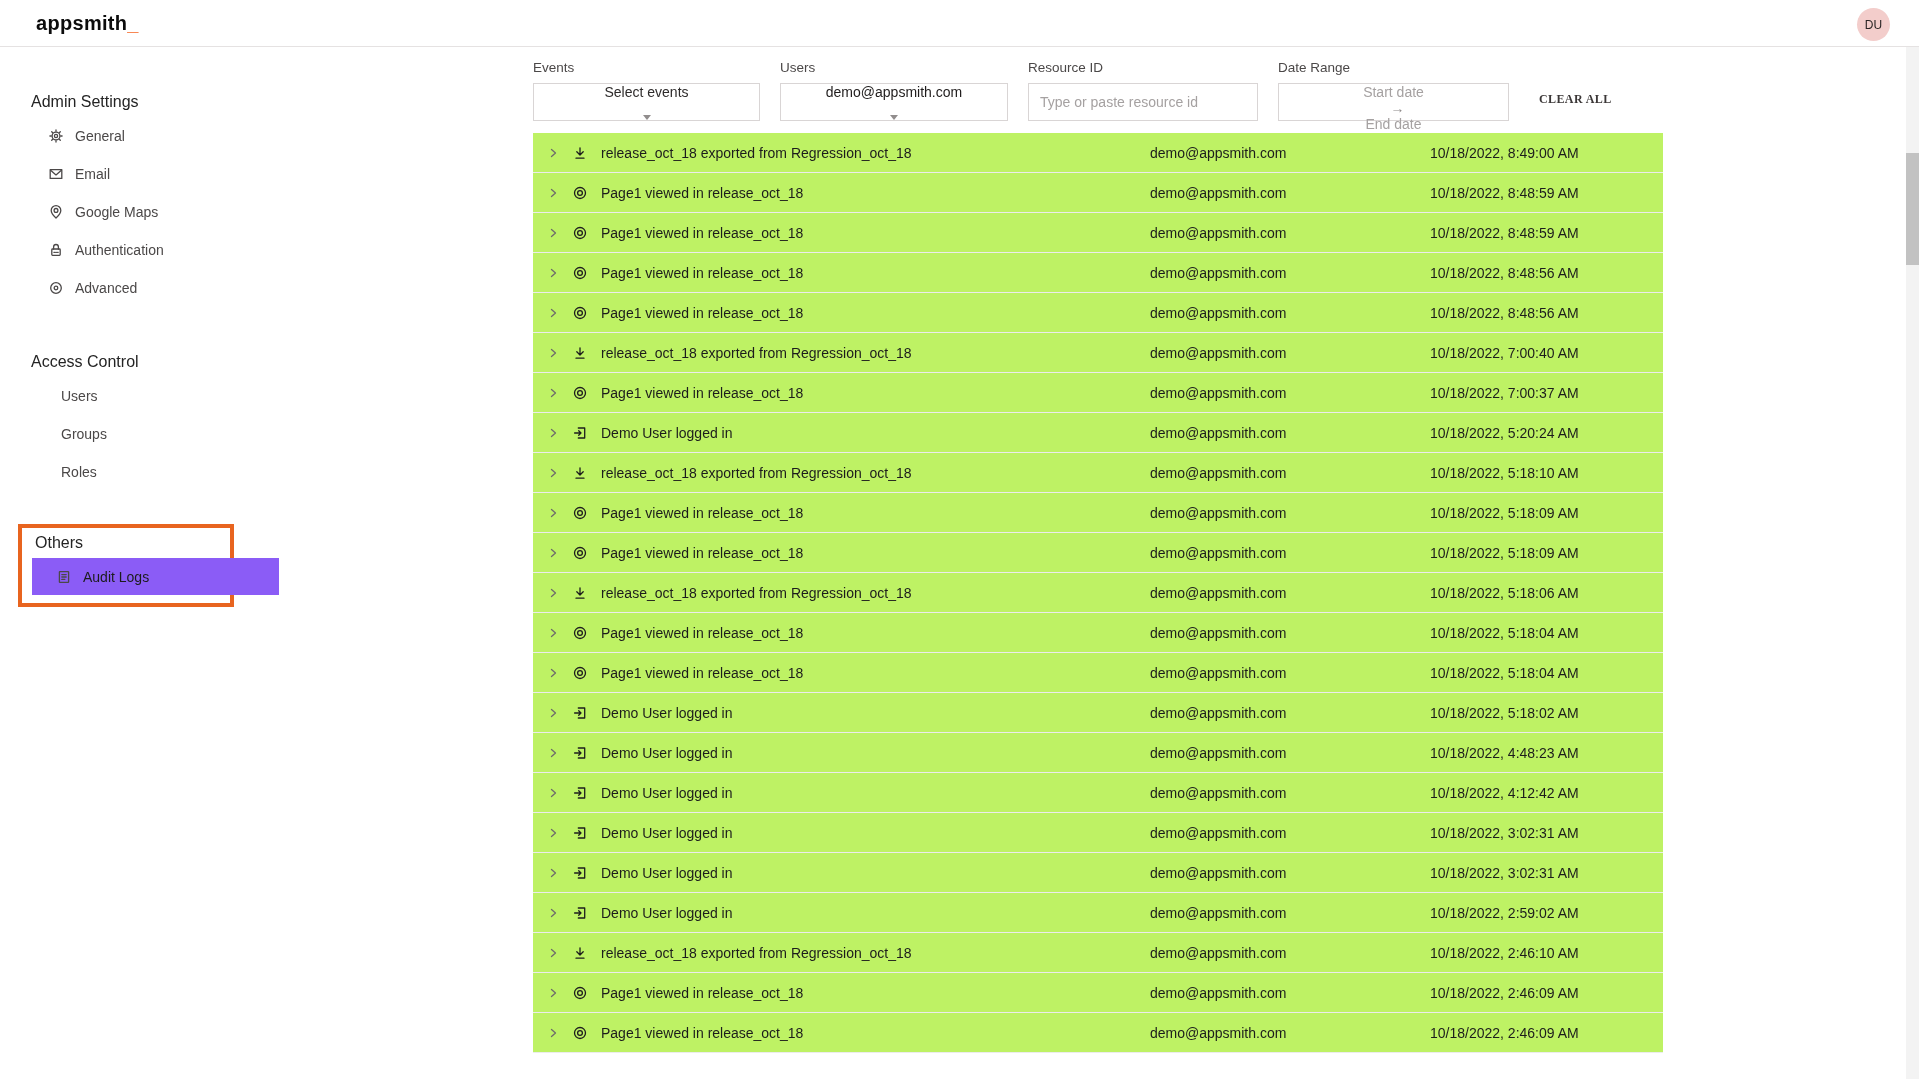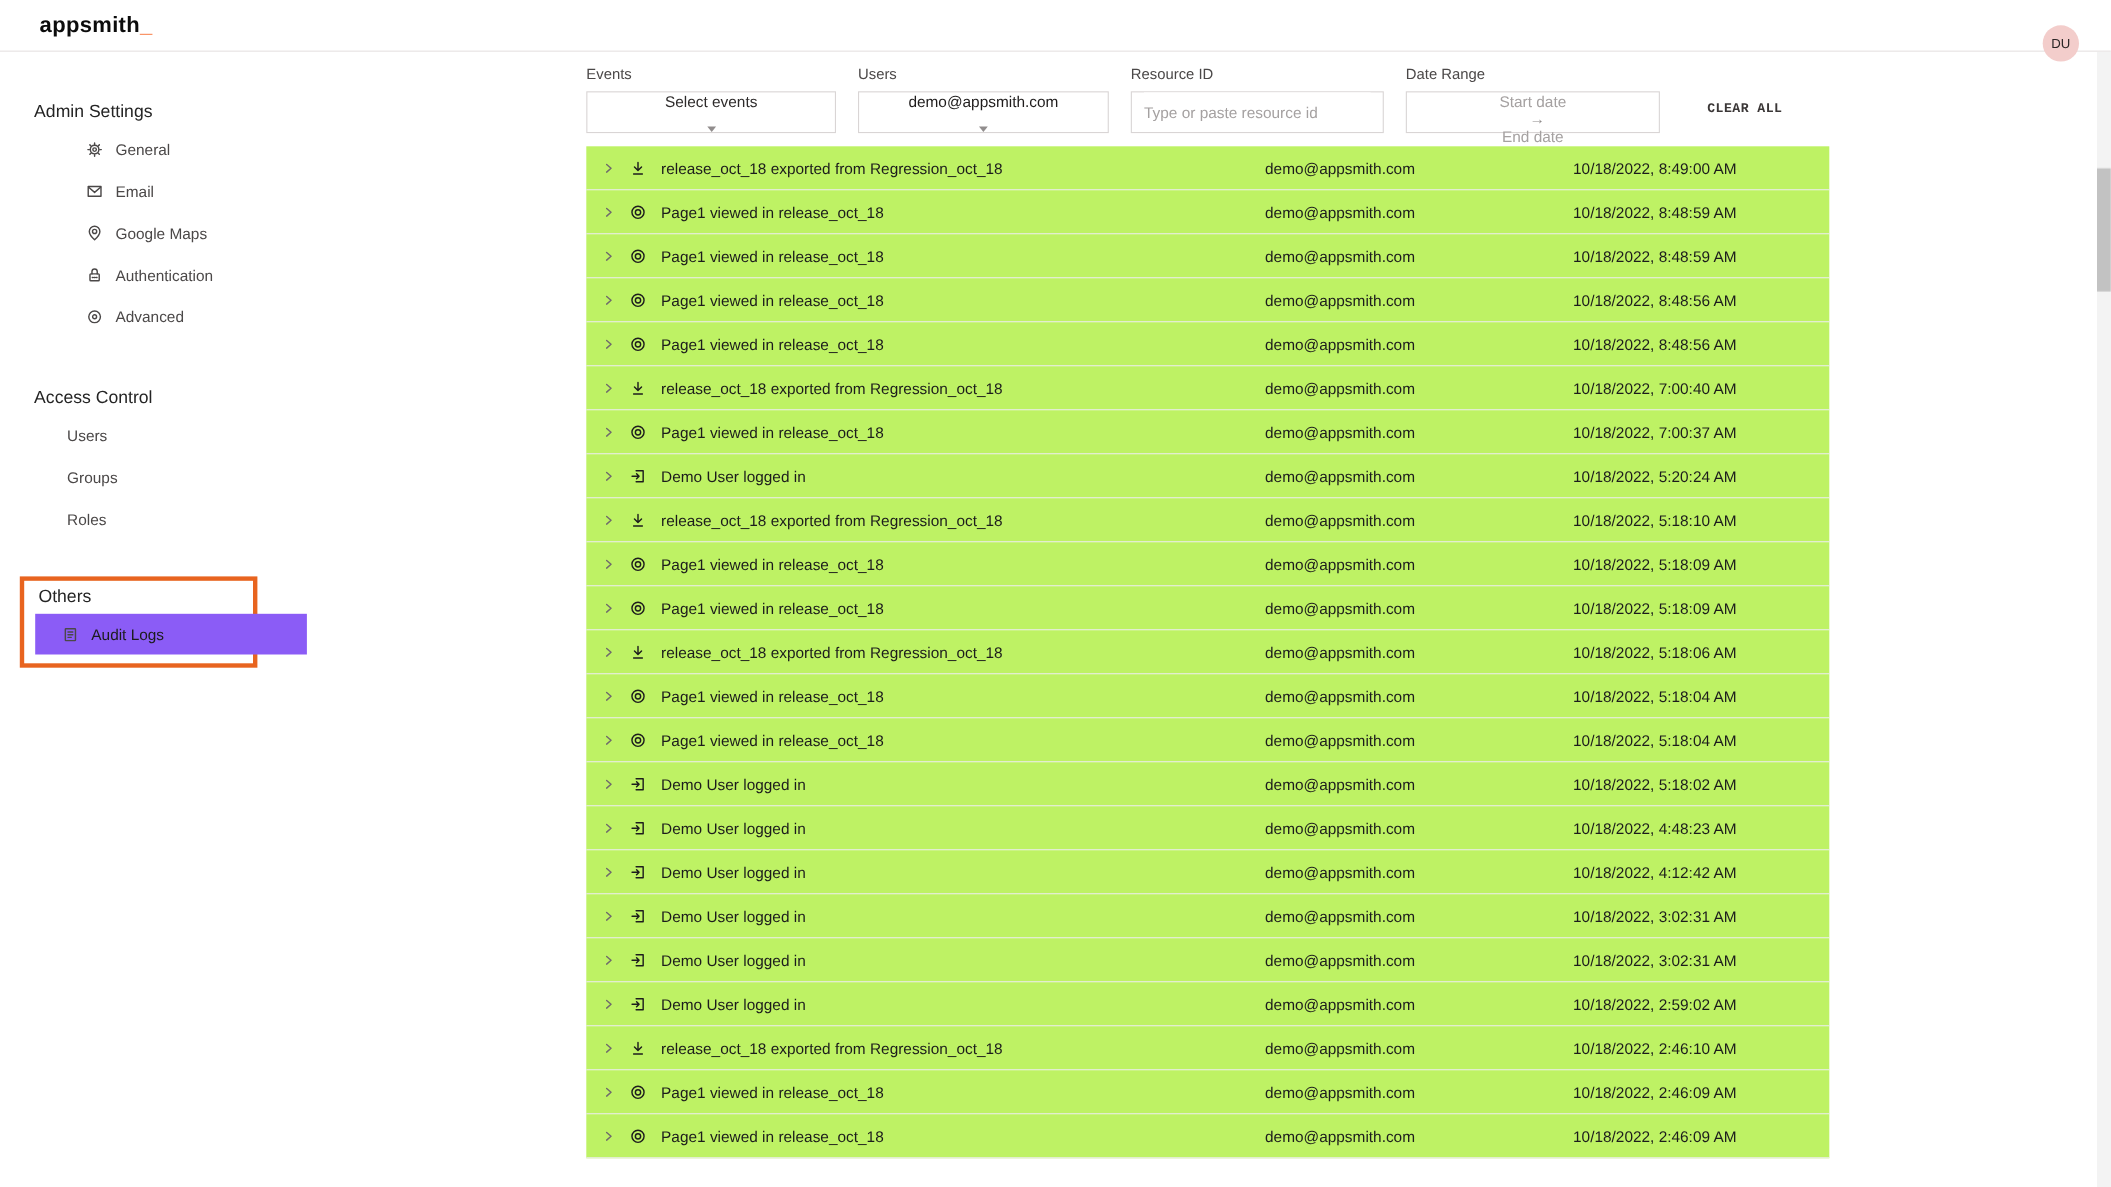--- a/index.html
+++ b/index.html
@@ -4,32 +4,32 @@
 <style>
   * { margin:0; padding:0; box-sizing:border-box; }
   html,body { width:1919px; height:1079px; overflow:hidden; background:#fff;
               font-family:"Liberation Sans", sans-serif; color:#1c1c1c; }
 
   
   .topbar { position:relative; height:47px; background:#fff; border-bottom:1px solid #e5e2e2;
             display:flex; align-items:center; }
   .logo { margin-left:36px; font-size:20px; font-weight:700; letter-spacing:.3px; color:#0c0c0c; cursor:pointer; }
   .logo .logo-cursor { color:#f76a2a; font-weight:700; }
-  .avatar { position:absolute; right:29px; top:23px; width:33px; height:33px; border-radius:50%;
+  .avatar { position:absolute; right:29px; top:8px; width:33px; height:33px; border-radius:50%;
             background:#f3cdcb; display:flex; align-items:center; justify-content:center;
             font-size:12px; font-weight:500; color:#2b2525; cursor:pointer;margin-left:36px; }
 
   
   .layout { display:flex; height:1032px; }
   .sidebar { width:533px; flex:none; padding-top:46px; }
   .main { flex:1; padding-top:13px; }
 
   
   .side-heading { margin:0 0 6px 31px; font-size:16px; font-weight:500; color:#242424; }
-  .side-item { height:38px; display:flex; align-items:center; padding-left:78px; cursor:pointer;
+  .side-item { height:38px; display:flex; align-items:center; padding-left:48px; cursor:pointer;
                font-size:14px; color:#4b4848; }
   .side-item .icn { width:16px; height:16px; margin-right:11px; display:inline-flex; }
   .side-item.no-icon { padding-left:61px; }
   .section-admin { margin-bottom:0; }
   .section-access { margin-top:46px; }
   .section-others { margin-top:33px; margin-left:18px; width:216px;
                     border:4px solid #e8641f; padding:6px 12px 8px 0; }
   .section-others .side-heading { margin-left:13px; }
   .section-others .side-item { margin-left:10px; width:247px; height:37px; padding-left:24px; }
   .side-item.selected { background:#8b5cf6; }
@@ -47,22 +47,22 @@
   .sel-text { color:#2e2b2b; }
   .sel-text.dark { color:#1f1c1c; }
   .caret { width:0; height:0; border-left:4.5px solid transparent; border-right:4.5px solid transparent;
            border-top:5.5px solid #918d8d; }
   .txt-input { width:100%; height:36px; border:none; outline:none; font-size:14px;
                font-family:"Liberation Sans", sans-serif; color:#1f1c1c; }
   .txt-input::placeholder { color:#a5a1a1; }
   .drange { cursor:pointer; }
   .ph { color:#a5a1a1; }
   .dr-arrow { color:#8f8b8b; margin:0 14px 0 22px; font-size:14px; }
-  .clear-all { margin-left:23px; margin-top:32px; border:none; background:none; cursor:pointer;
-               font-family:Liberation Mono, monospace; font-size:12px; font-weight:700;
+  .clear-all { margin-left:10px; margin-top:32px; border:none; background:none; cursor:pointer;
+               font-family:Liberation Serif, serif; font-size:12px; font-weight:700;
                letter-spacing:.4px; color:#3b3737; }
 
   
   .table { width:1130px; margin-top:12px; }
   .thead { display:grid; grid-template-columns:617px 280px 1fr; height:35px; background:#f8f8f8;
            align-items:center; font-size:14px; color:#545151; }
   .th-first { padding-left:14px; }
   .th-date { display:flex; align-items:center; cursor:pointer; }
   .sort { margin-left:6px; color:#1c1c1c; font-size:14px; }
   .trow { display:grid; grid-template-columns:617px 280px 1fr; height:40px; align-items:center;

